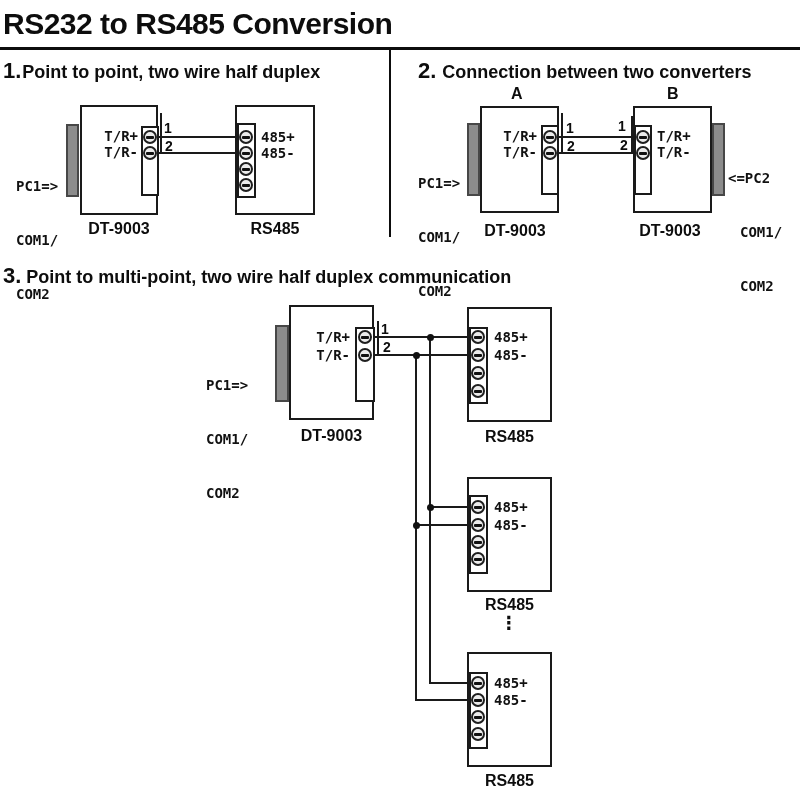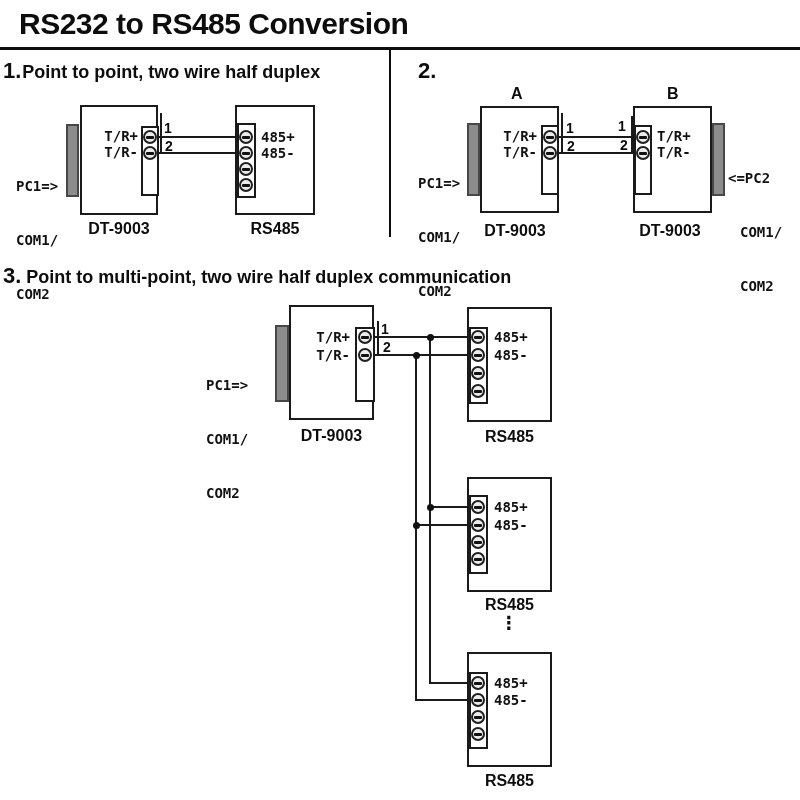--- a/index.html
+++ b/index.html
@@ -25,21 +25,21 @@
   .wnum{position:absolute;font:bold 14px/14px "Liberation Sans",sans-serif;color:#0d0d0d;}
   .caption{position:absolute;font:bold 16px/18px "Liberation Sans",sans-serif;color:#0d0d0d;text-align:center;}
   .ablabel{position:absolute;font:bold 16px/16px "Liberation Sans",sans-serif;color:#0d0d0d;}
   .ellipsis{position:absolute;font:bold 18px/22px "DejaVu Sans",sans-serif;color:#0d0d0d;}
 </style>
 </head>
 <body>
 
 <div id="stage">
 
-  <div class="abs title" style="left:19px;top:7px;">RS232 to RS485 Conversion</div>
+  <div class="abs title" style="left:3px;top:7px;">RS232 to RS485 Conversion</div>
   <div class="rule" style="left:0;top:47px;width:800px;height:3px;"></div>
   <div class="rule" style="left:389px;top:50px;width:2px;height:187px;"></div>
 
   <div class="heading" style="left:3px;top:59px;gap:1px;">
     <span class="num">1.</span>
     <span class="txt">Point to point, two wire half duplex</span>
   </div>
 
   <div class="mono" style="left:16px;top:141px;">
     <div>PC1=&gt;</div>
@@ -67,20 +67,21 @@
   <div class="term" style="left:239px;top:130px;"></div>
   <div class="term" style="left:239px;top:146px;"></div>
   <div class="term" style="left:239px;top:162px;"></div>
   <div class="term" style="left:239px;top:178px;"></div>
   <div class="tlabel" style="left:261px;top:129px;">485+</div>
   <div class="tlabel" style="left:261px;top:145px;">485-</div>
   <div class="caption" style="left:235px;top:220px;width:80px;">RS485</div>
 
   <div class="heading" style="left:418px;top:59px;gap:6px;">
     <span class="num">2.</span>
+    <span class="txt">Connection between two converters</span>
   </div>
 
   <div class="ablabel" style="left:511px;top:86px;">A</div>
   <div class="ablabel" style="left:667px;top:86px;">B</div>
 
   <div class="mono" style="left:418px;top:138px;">
     <div>PC1=&gt;</div>
     <div>COM1/</div>
     <div>COM2</div>
   </div>

